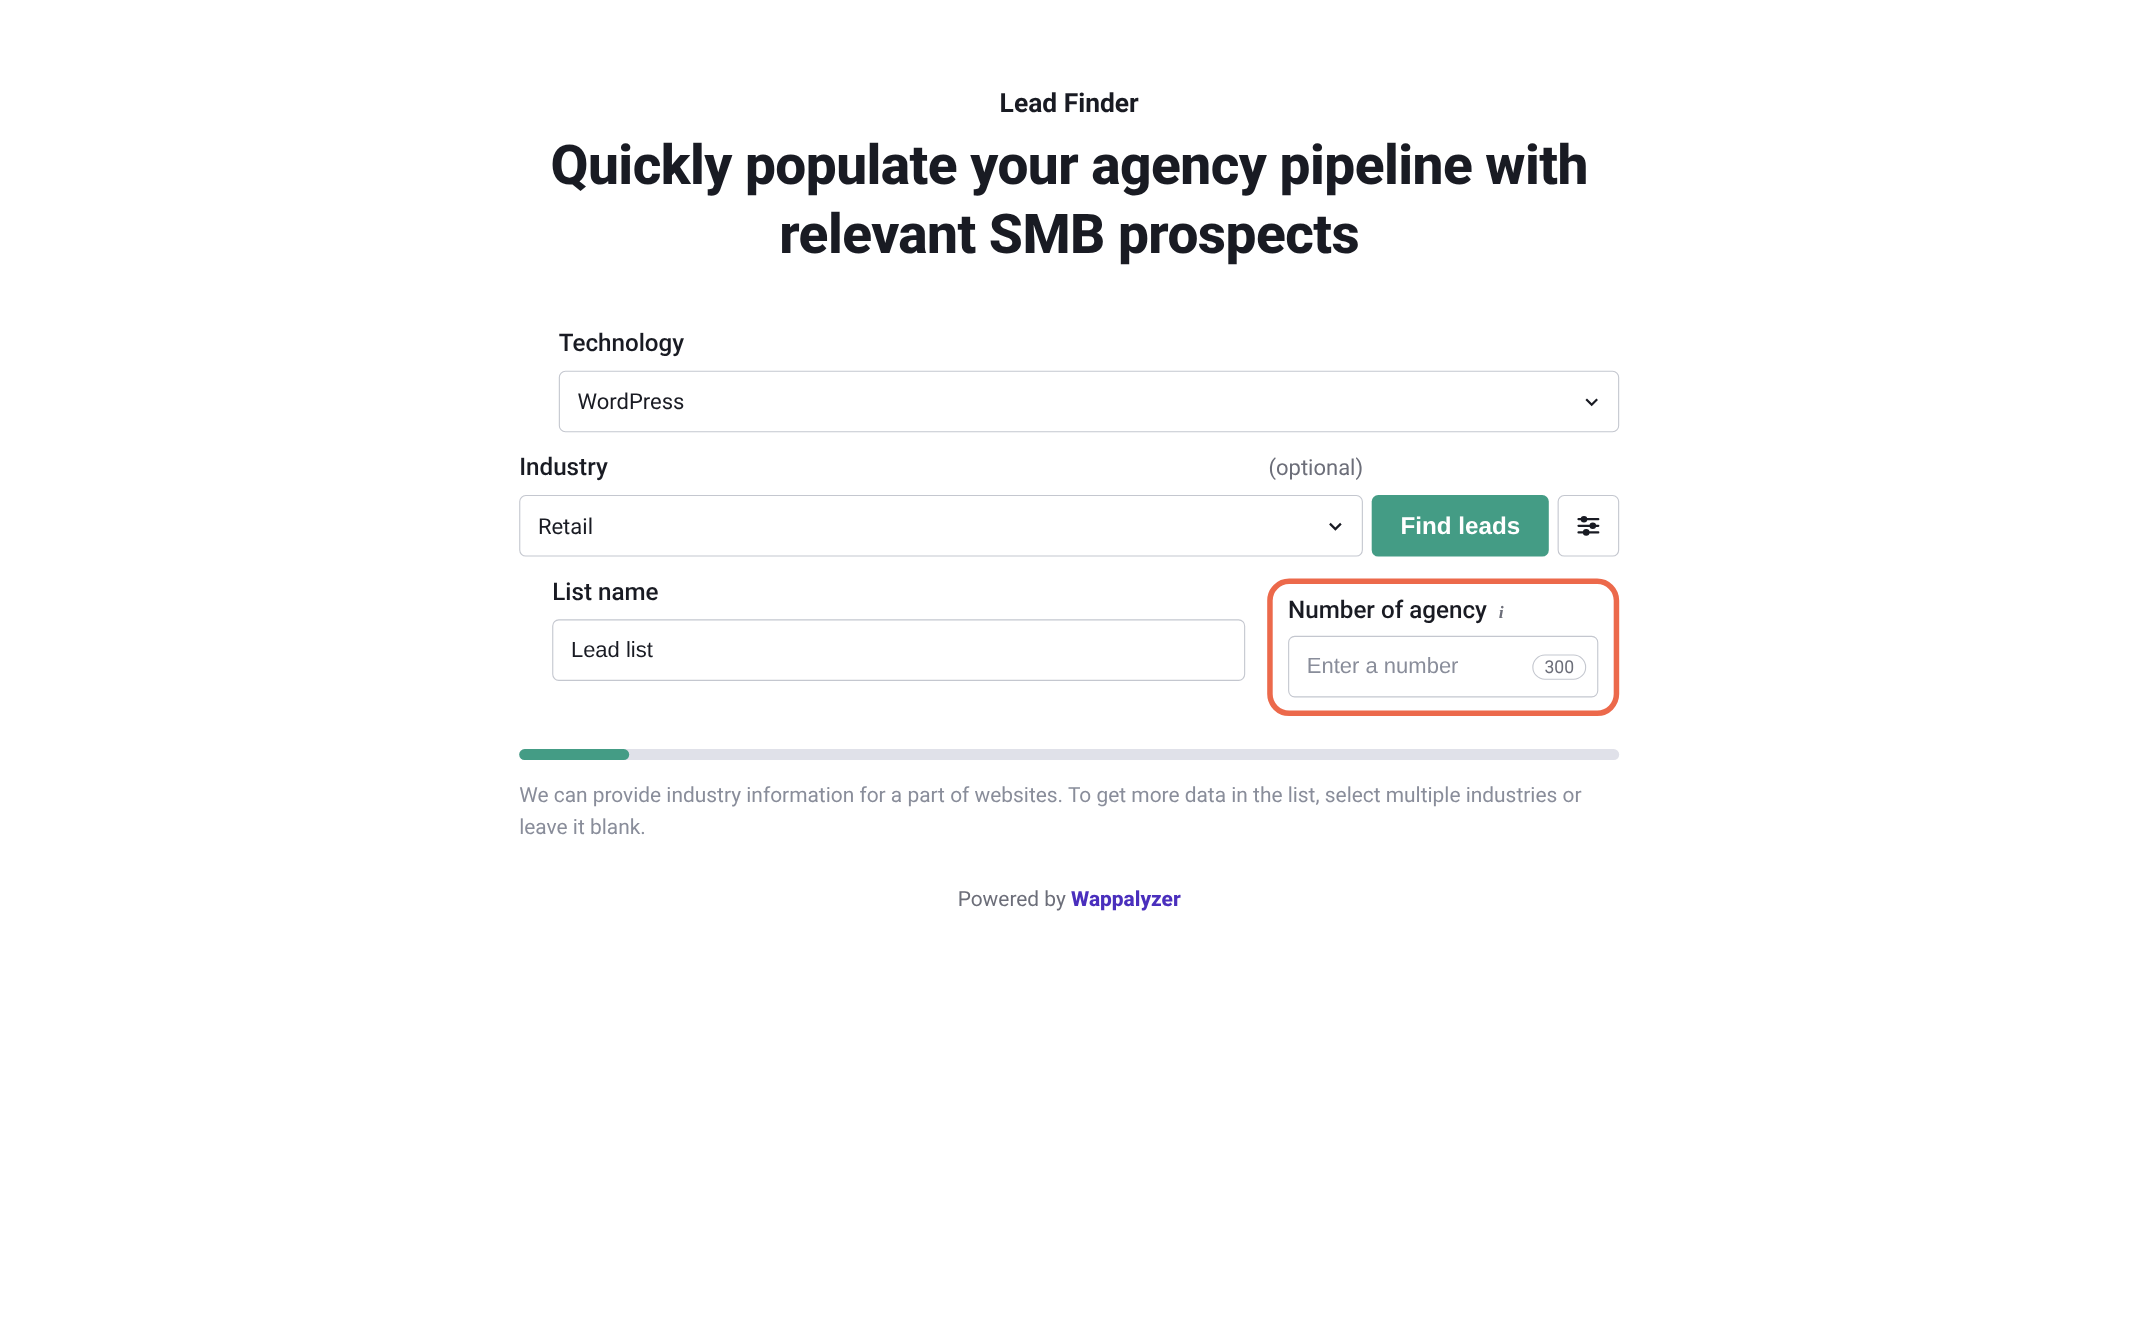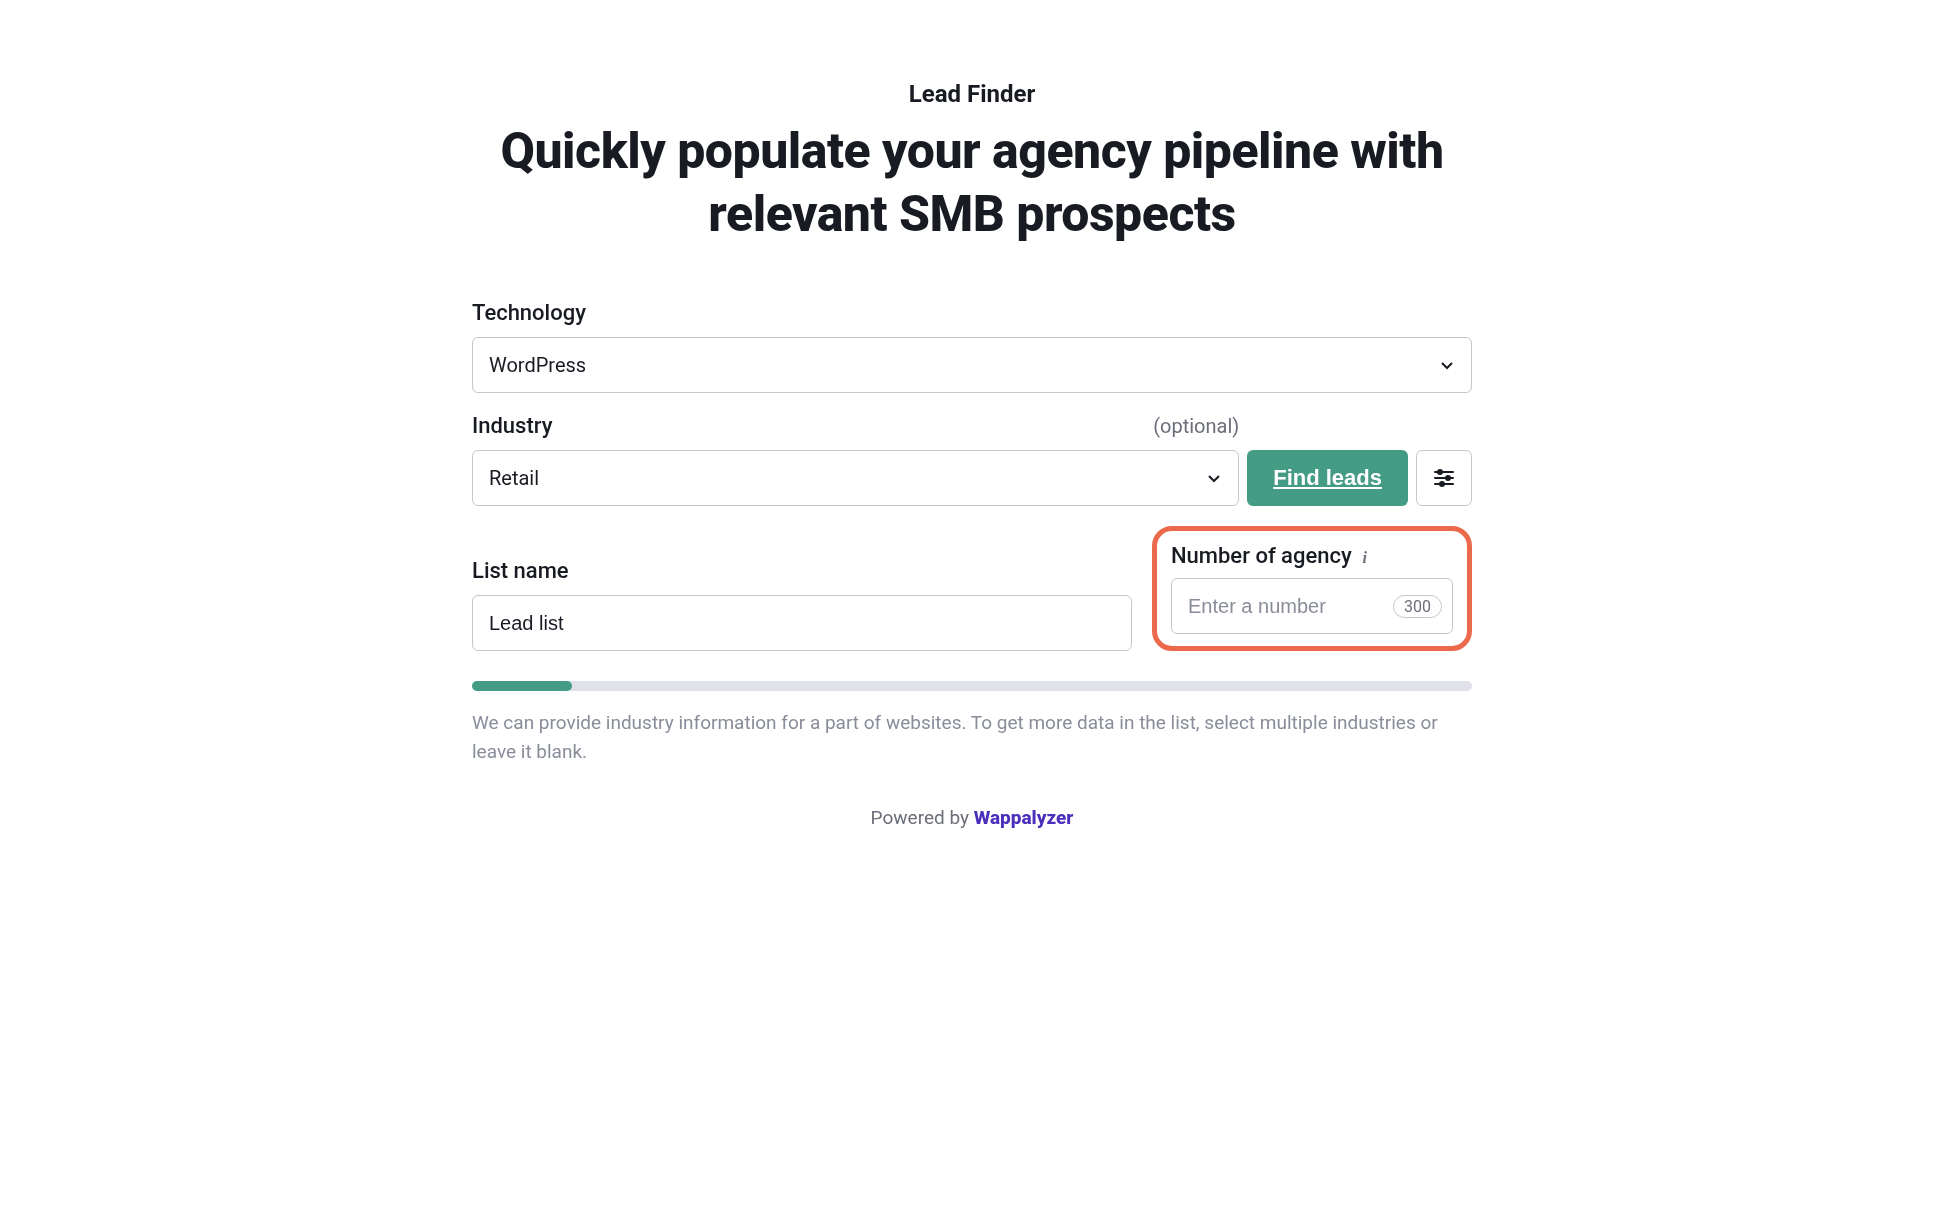--- a/index.html
+++ b/index.html
@@ -31,20 +31,21 @@
       font-weight: 800;
       color: #191b23;
       line-height: 1.25;
       margin-bottom: 55px;
       letter-spacing: -0.5px;
     }
     .form-row {
       display: flex;
       gap: 20px;
       margin-bottom: 20px;
+      margin-left: 36px;
     }
     .form-group {
       display: flex;
       flex-direction: column;
     }
     .form-group.tech {
       flex: 1;
     }
     .form-group.country {
       width: 130px;
@@ -128,42 +129,42 @@
     .find-leads-btn {
       height: 56px;
       background: #449c85;
       color: #fff;
       border: none;
       border-radius: 6px;
       font-size: 22px;
       font-weight: 700;
       padding: 0 26px;
       cursor: pointer;
-      text-decoration: underline;
     }
     .settings-btn {
       height: 56px;
       width: 56px;
       background: #fff;
       border: 1px solid #c4c7cf;
       border-radius: 6px;
       cursor: pointer;
       display: flex;
       align-items: center;
       justify-content: center;
     }
     .settings-icon {
       width: 24px;
       height: 24px;
     }
     .bottom-row {
       display: flex;
       gap: 20px;
       margin-bottom: 30px;
-      align-items: flex-end;
+      align-items: flex-start;
+      margin-left: 30px;
     }
     .listname-group {
       flex: 1;
     }
     .text-input {
       border: 1px solid #c4c7cf;
       background: #fff;
       border-radius: 6px;
       height: 56px;
       padding: 0 16px;

